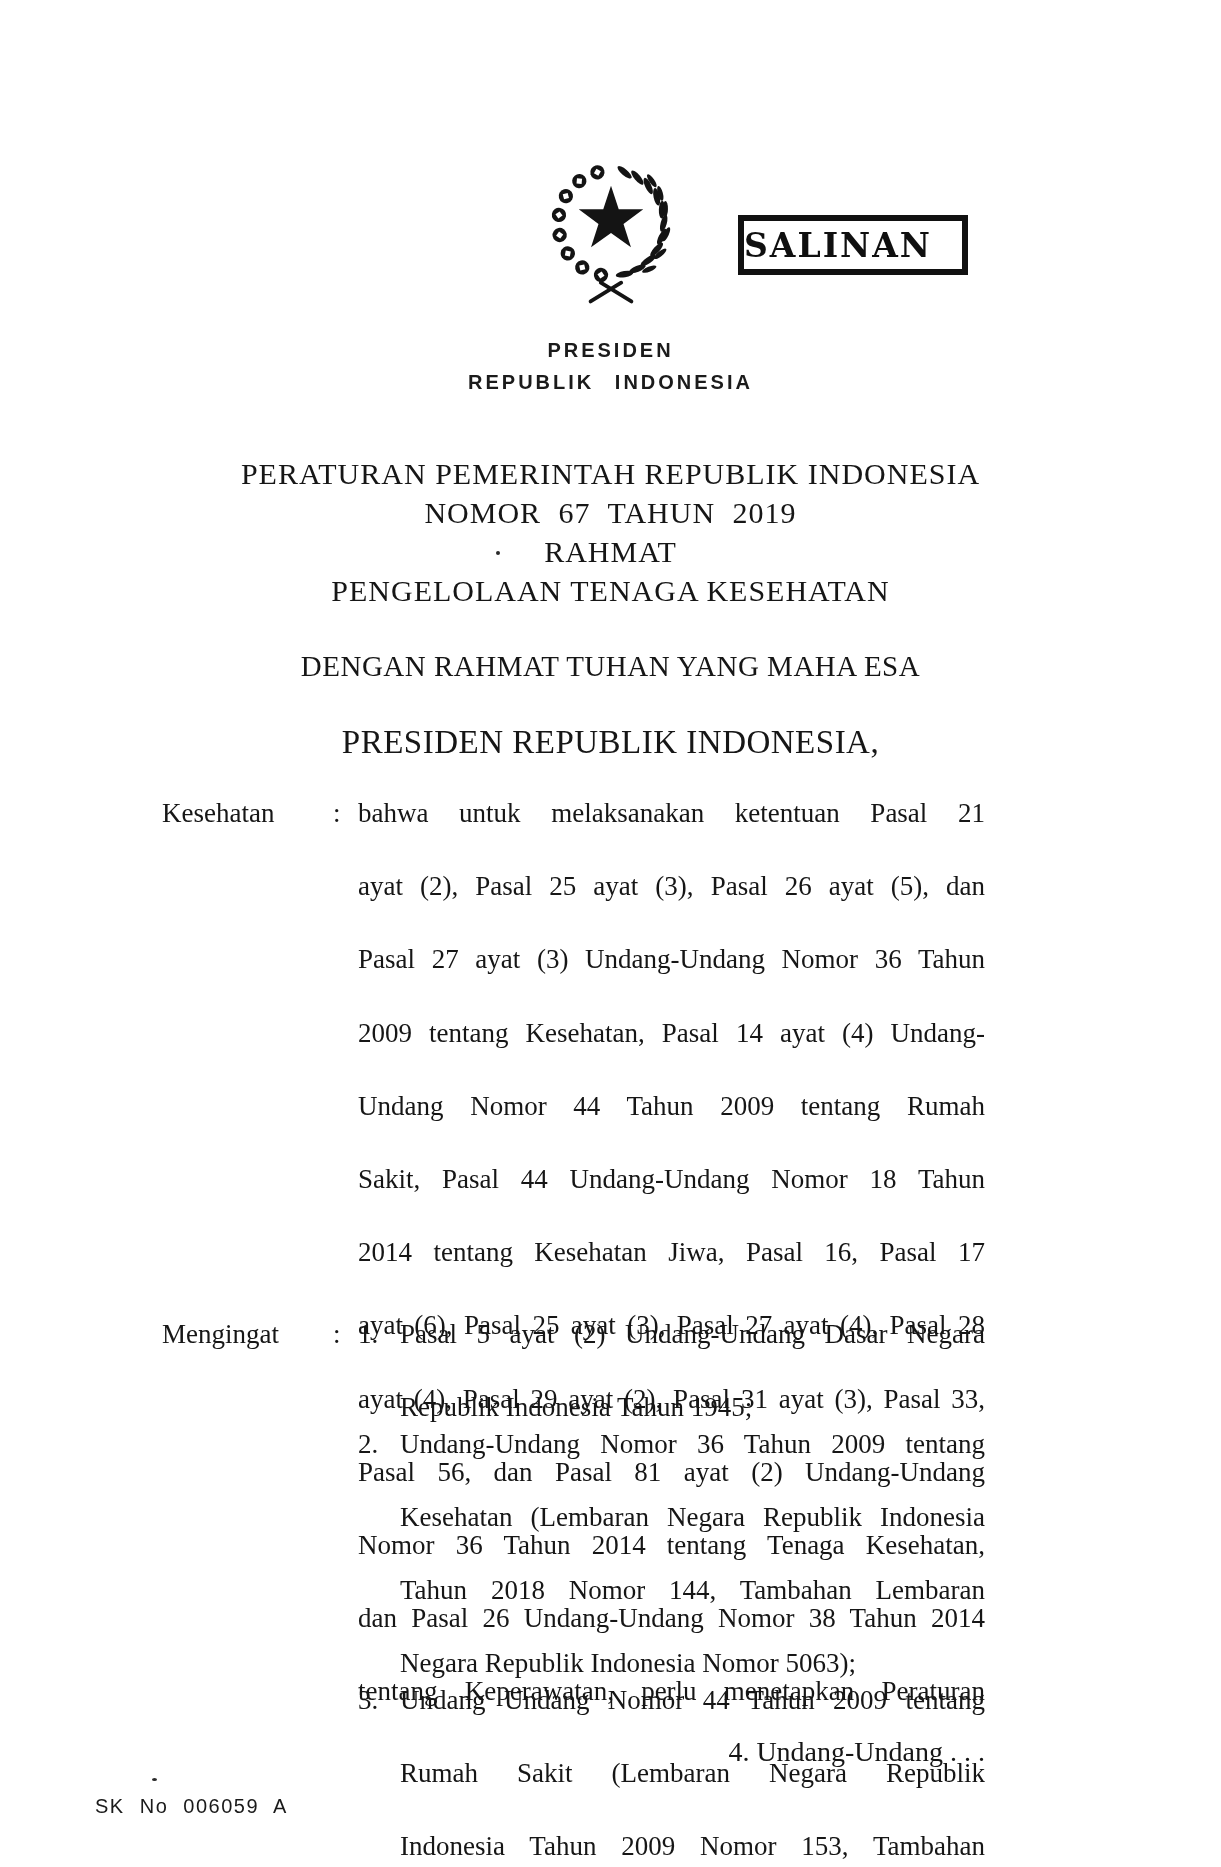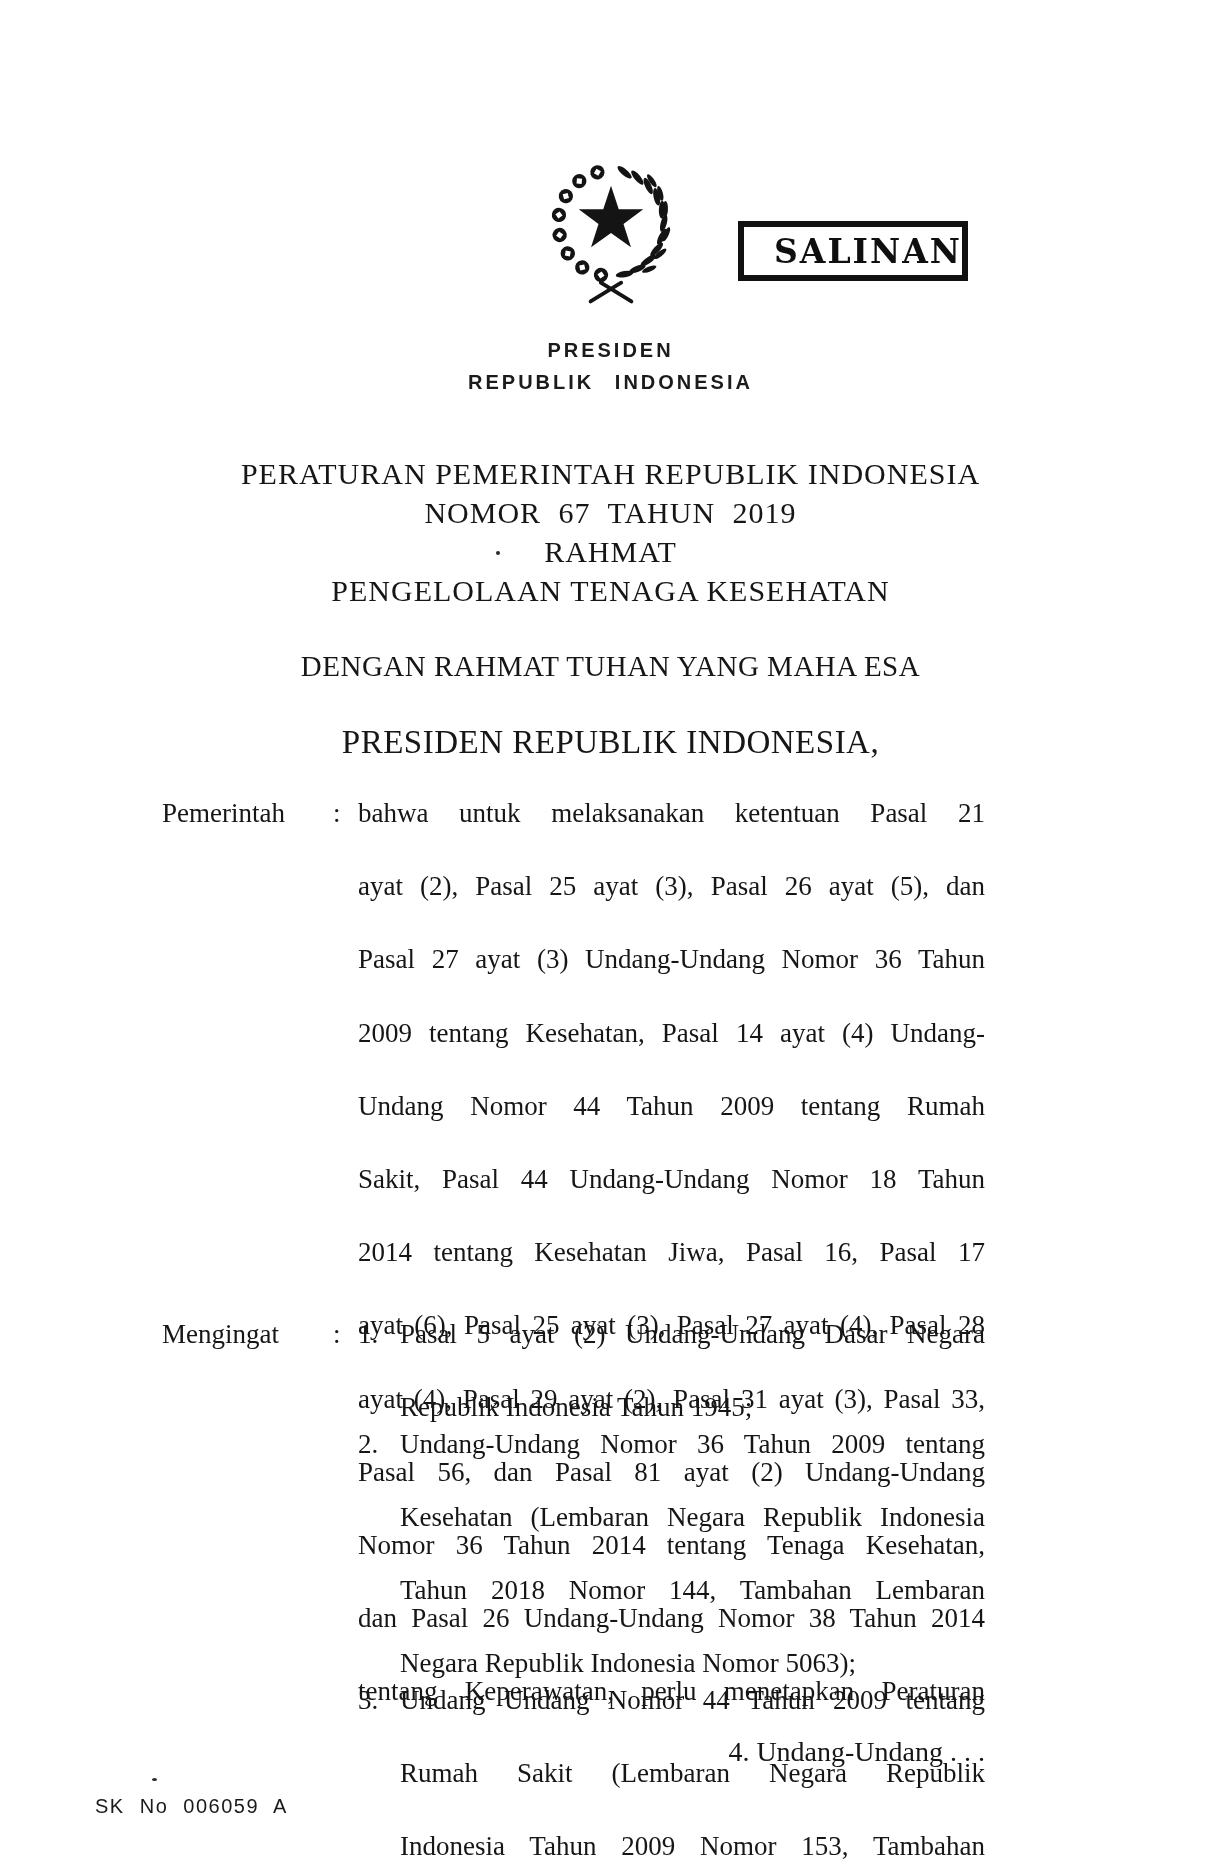--- a/index.html
+++ b/index.html
@@ -8,23 +8,23 @@
     background:#ffffff; margin:0 auto; overflow:hidden;
     font-family:"Liberation Serif", serif; color:#161616;
   }
   
   .emblem { position:absolute; left:526px; top:144px; width:170px; height:172px; }
   .letterhead { position:absolute; left:0; top:334px; width:100%; text-align:center;
     font-family:"Liberation Sans", sans-serif; font-weight:700; font-size:20px;
     letter-spacing:3px; line-height:32px; color:#1b1b1b; }
   .letterhead .lh2 { word-spacing:12px; }
   
-  .stamp { position:absolute; left:738px; top:221px; width:230px; height:60px;
+  .stamp { position:absolute; left:738px; top:215px; width:230px; height:60px;
     border:6px solid #111; box-sizing:border-box; display:flex; align-items:center;
-    justify-content:flex-end; font-family:"DejaVu Serif", serif; font-weight:700;
+    justify-content:flex-start; font-family:"DejaVu Serif", serif; font-weight:700;
     font-size:33px; letter-spacing:2px; color:#0f0f0f; }
   
   .title-block { position:absolute; left:0; top:454px; width:100%; text-align:center;
     font-size:30px; letter-spacing:1px; line-height:39px; }
   .title-nomor { word-spacing:9px; }
   .invocation { position:absolute; left:0; top:650px; width:100%; text-align:center;
     font-size:29px; letter-spacing:0.5px; }
   .authority { position:absolute; left:0; top:724px; width:100%; text-align:center;
     font-size:33px; letter-spacing:0.5px; }
   
@@ -137,21 +137,21 @@
     <div class="title-nomor">NOMOR 67 TAHUN 2019</div>
     <div>RAHMAT</div>
     <div>PENGELOLAAN TENAGA KESEHATAN</div>
   </div>
 
   <div class="invocation">DENGAN RAHMAT TUHAN YANG MAHA ESA</div>
   <div class="authority">PRESIDEN REPUBLIK INDONESIA,</div>
 
   <div class="block block-considering">
     <div class="row">
-      <div class="label">Pemerintah</div>
+      <div class="label">Kesehatan</div>
       <div class="colon">:</div>
       <div class="lines" id="considering-lines">
           <div class="tline just">bahwa untuk melaksanakan ketentuan Pasal 21</div>
           <div class="tline just">ayat (2), Pasal 25 ayat (3), Pasal 26 ayat (5), dan</div>
           <div class="tline just">Pasal 27 ayat (3) Undang-Undang Nomor 36 Tahun</div>
           <div class="tline just">2009 tentang Kesehatan, Pasal 14 ayat (4) Undang-</div>
           <div class="tline just">Undang Nomor 44 Tahun 2009 tentang Rumah</div>
           <div class="tline just">Sakit, Pasal 44 Undang-Undang Nomor 18 Tahun</div>
           <div class="tline just">2014 tentang Kesehatan Jiwa, Pasal 16, Pasal 17</div>
           <div class="tline just">ayat (6), Pasal 25 ayat (3), Pasal 27 ayat (4), Pasal 28</div>

